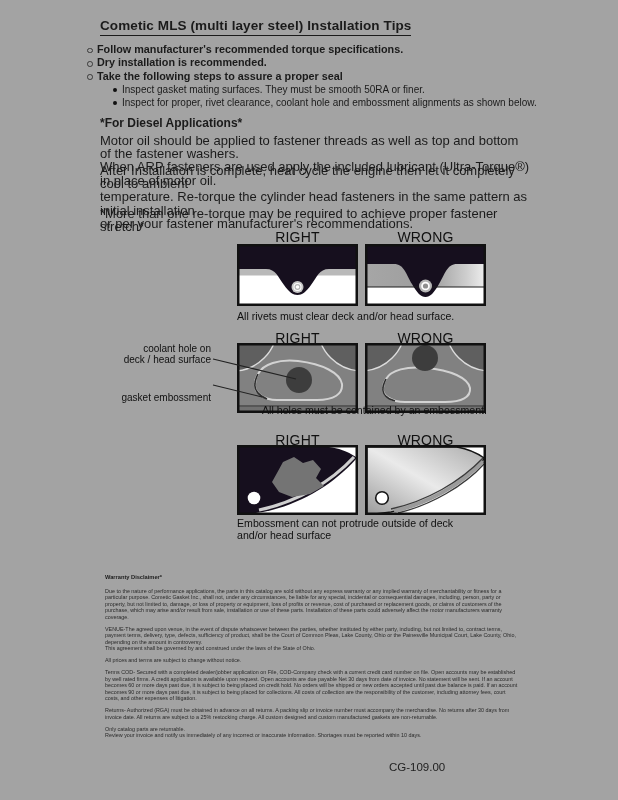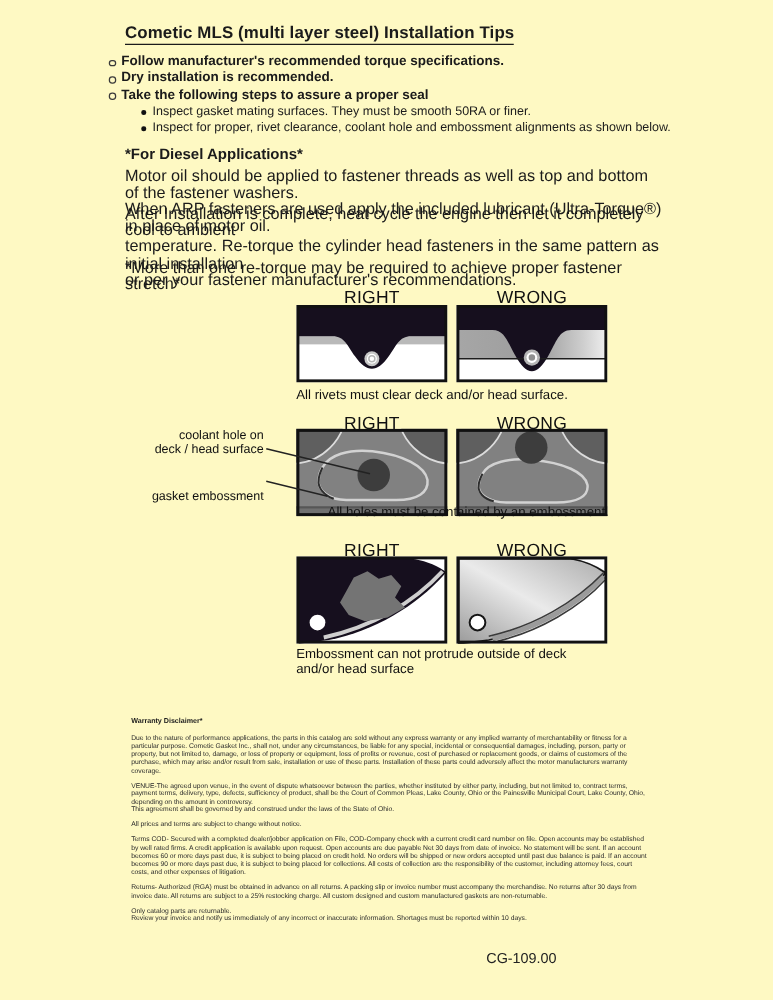--- a/index.html
+++ b/index.html
@@ -1,16 +1,16 @@
 <!DOCTYPE html>
 <html style="--ink: #1b1b1b; --diagram_dark: #160f1e; --gray_light: #b9b9b9; --gray_mid: #818181; --gray_dark: #5f5f5f; --hole_dark: #3d3d3d; --stripe_light: #cfcfcf;"><head>
 <meta charset="utf-8">
 <style>
   html,body{margin:0;padding:0;background:#fff;}
-  .page{position:relative;width:618px;height:800px;background:#fef9c3;overflow:hidden;
+  .page{position:relative;width:618px;height:800px;background:#a3a3a3;overflow:hidden;
         font-family:"Liberation Sans",sans-serif;color:var(--ink,#1b1b1b);}
 
   .title{position:absolute;left:100px;top:18px;font-size:13.5px;font-weight:bold;
          letter-spacing:.1px;border-bottom:1.6px solid var(--ink,#1b1b1b);padding-bottom:2px;}
 
   .bullets{position:absolute;left:87px;top:43px;margin:0;padding:0;list-style:none;
            font-size:10.8px;line-height:13.4px;}
   .bullets li{position:relative;padding-left:10px;font-weight:bold;}
   .bullets li::before{content:"";position:absolute;left:0;top:4.6px;width:3.6px;height:3.6px;
                       border:1px solid #3a3a3a;border-radius:50%;}

